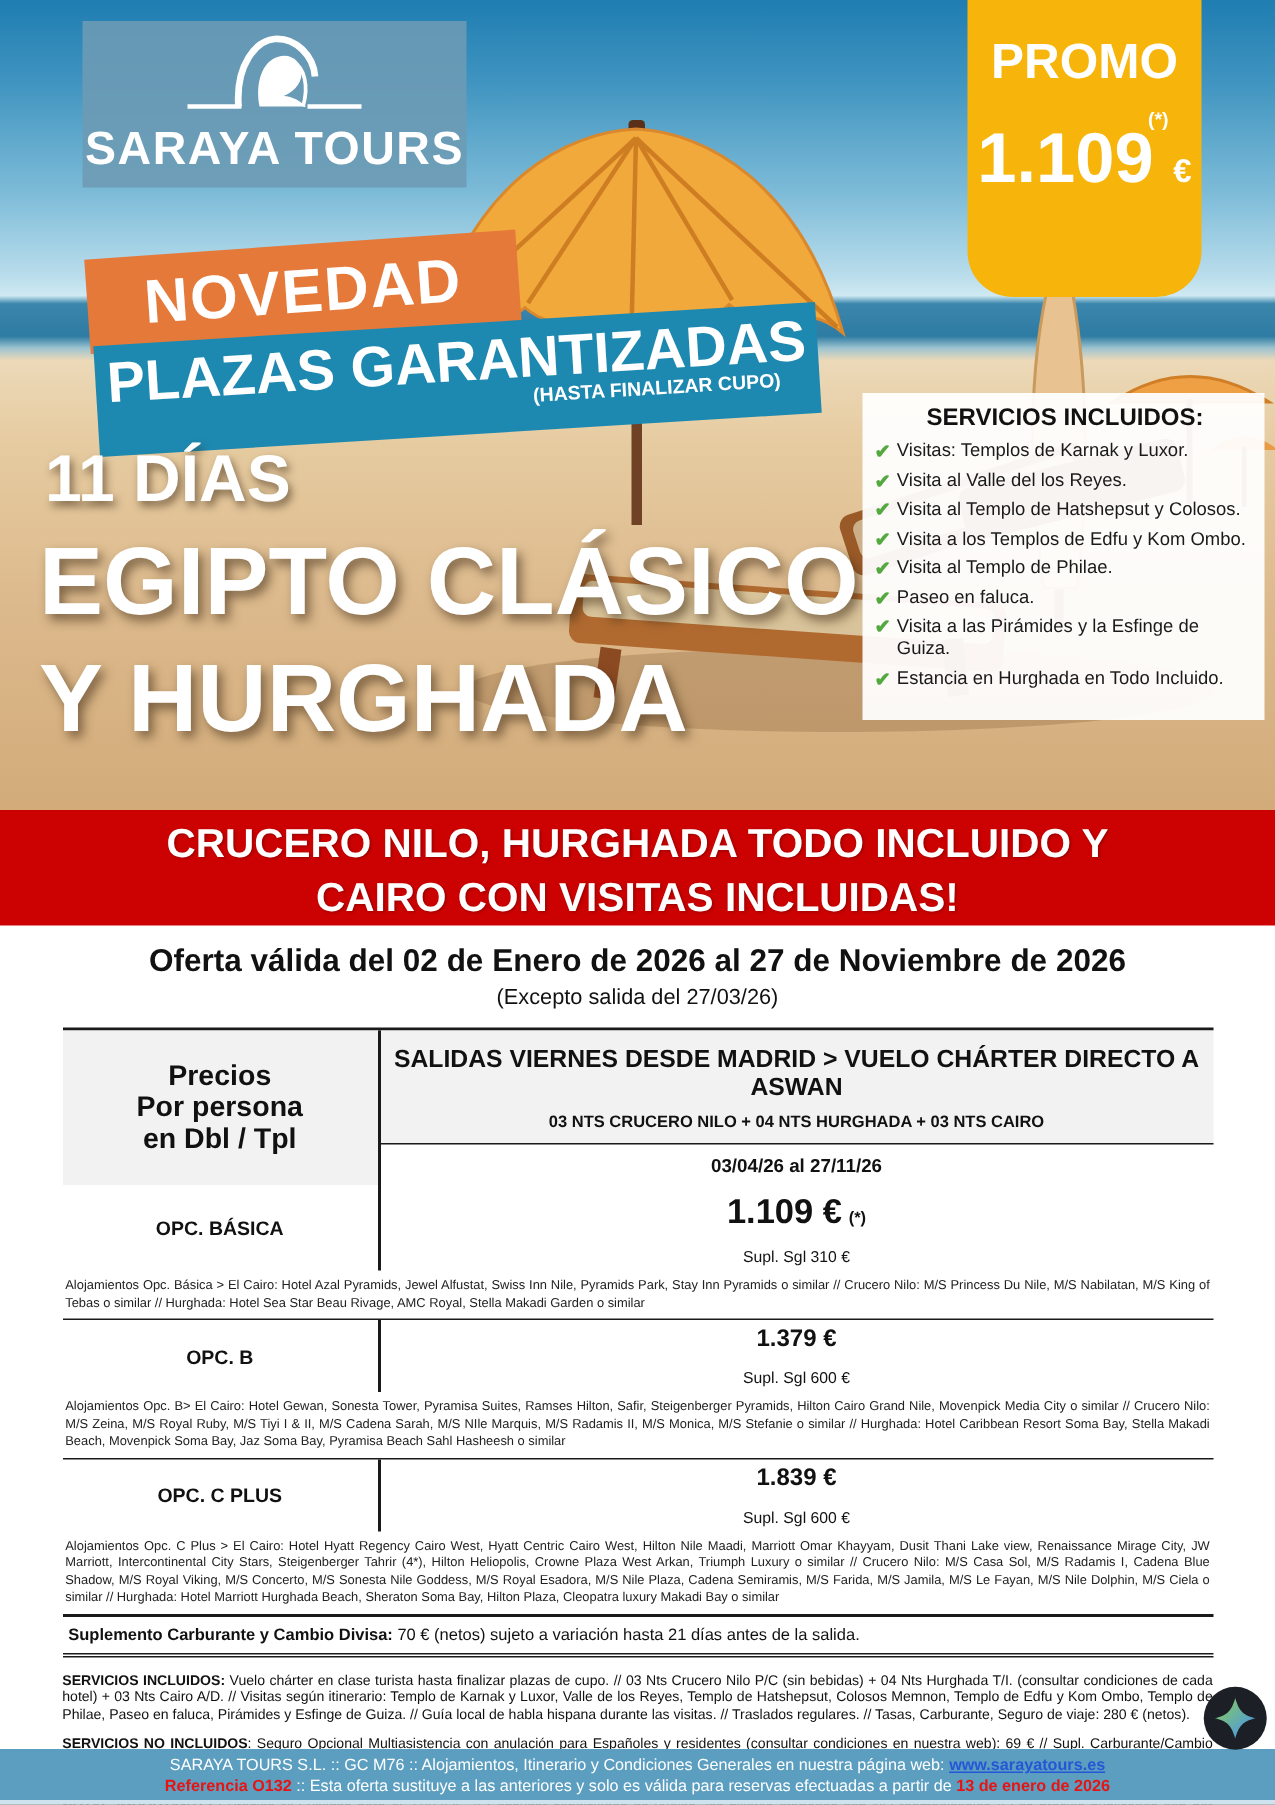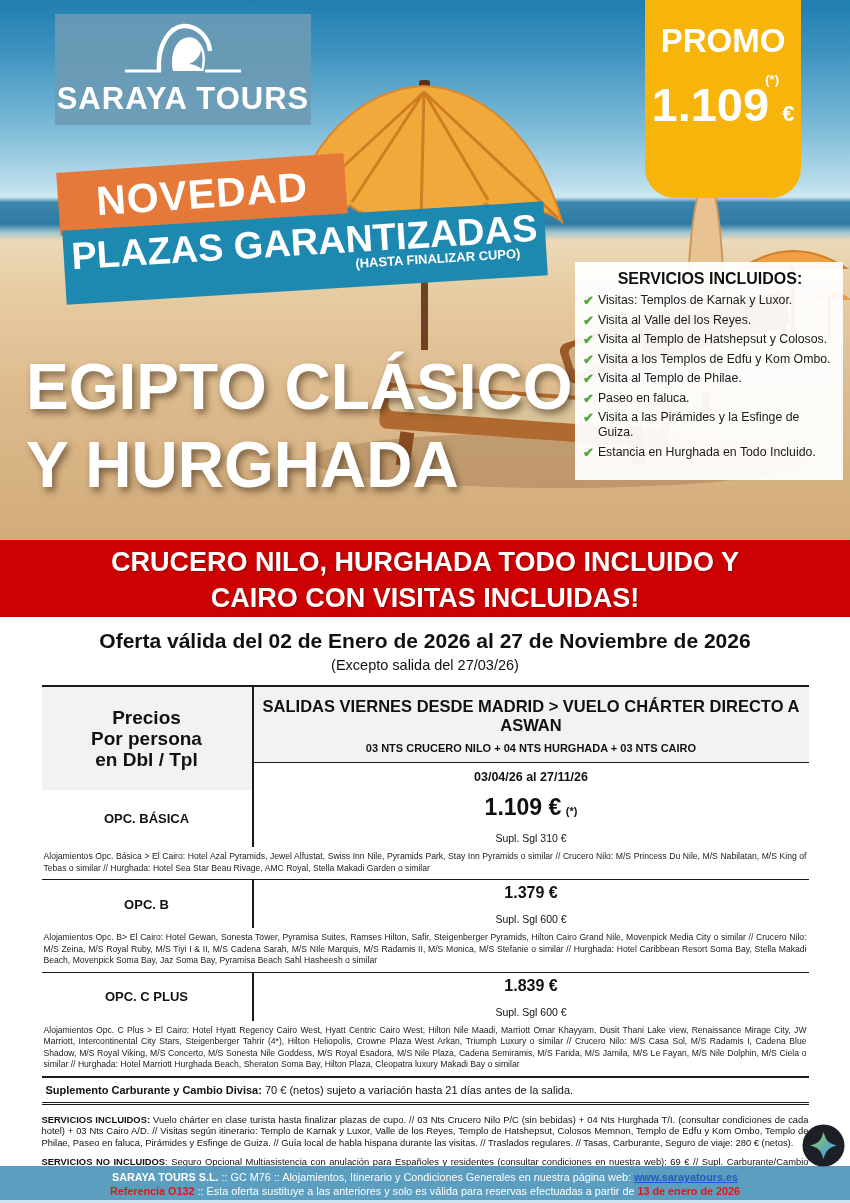--- a/index.html
+++ b/index.html
@@ -115,21 +115,21 @@
   .fine-print { width:767px; margin:9px auto 0 auto; color:#111; }
   .fp-par { font-size:9.4px; line-height:11.8px; text-align:justify; margin-bottom:7px; }
   .fp-par b { font-weight:700; }
 
   
   .footer {
     position:absolute; left:0; top:1166px; width:850px; height:37px;
     background:#5b9ec0; color:#fff; text-align:center; font-size:10.8px; line-height:14px;
     padding-top:4px; border-bottom:3px solid #cfe3ee;
   }
-  .footer b { font-weight:700; }
+  .footer b { font-weight:400; }
   .footer a { color:#2457d6; text-decoration:underline; font-weight:700; }
   .f-red { color:#e81414; font-weight:700; }
 
   .star-badge {
     position:absolute; left:801px; top:1123px; width:45px; height:45px; z-index:5; cursor:pointer;
   }
 </style>
 </head>
 <body>
 
@@ -200,20 +200,21 @@
       <div class="promo-ast">(*)</div>
       <div class="promo-price"><span>1.109</span> <span class="promo-cur">€</span></div>
     </div>
 
     <div class="banner banner-novedad">NOVEDAD</div>
     <div class="banner banner-plazas">
       <span>PLAZAS GARANTIZADAS</span>
       <span class="sub">(HASTA FINALIZAR CUPO)</span>
     </div>
 
+    <div class="days">11 DÍAS</div>
     <div class="big-title">
       <span>EGIPTO CLÁSICO</span><br>
       <span>Y HURGHADA</span>
     </div>
 
     <div class="services-box">
       <div class="services-title">SERVICIOS INCLUIDOS:</div>
       <div class="service-item">
           <span class="check">✔</span>
           <span>Visitas: Templos de Karnak y Luxor.</span>

